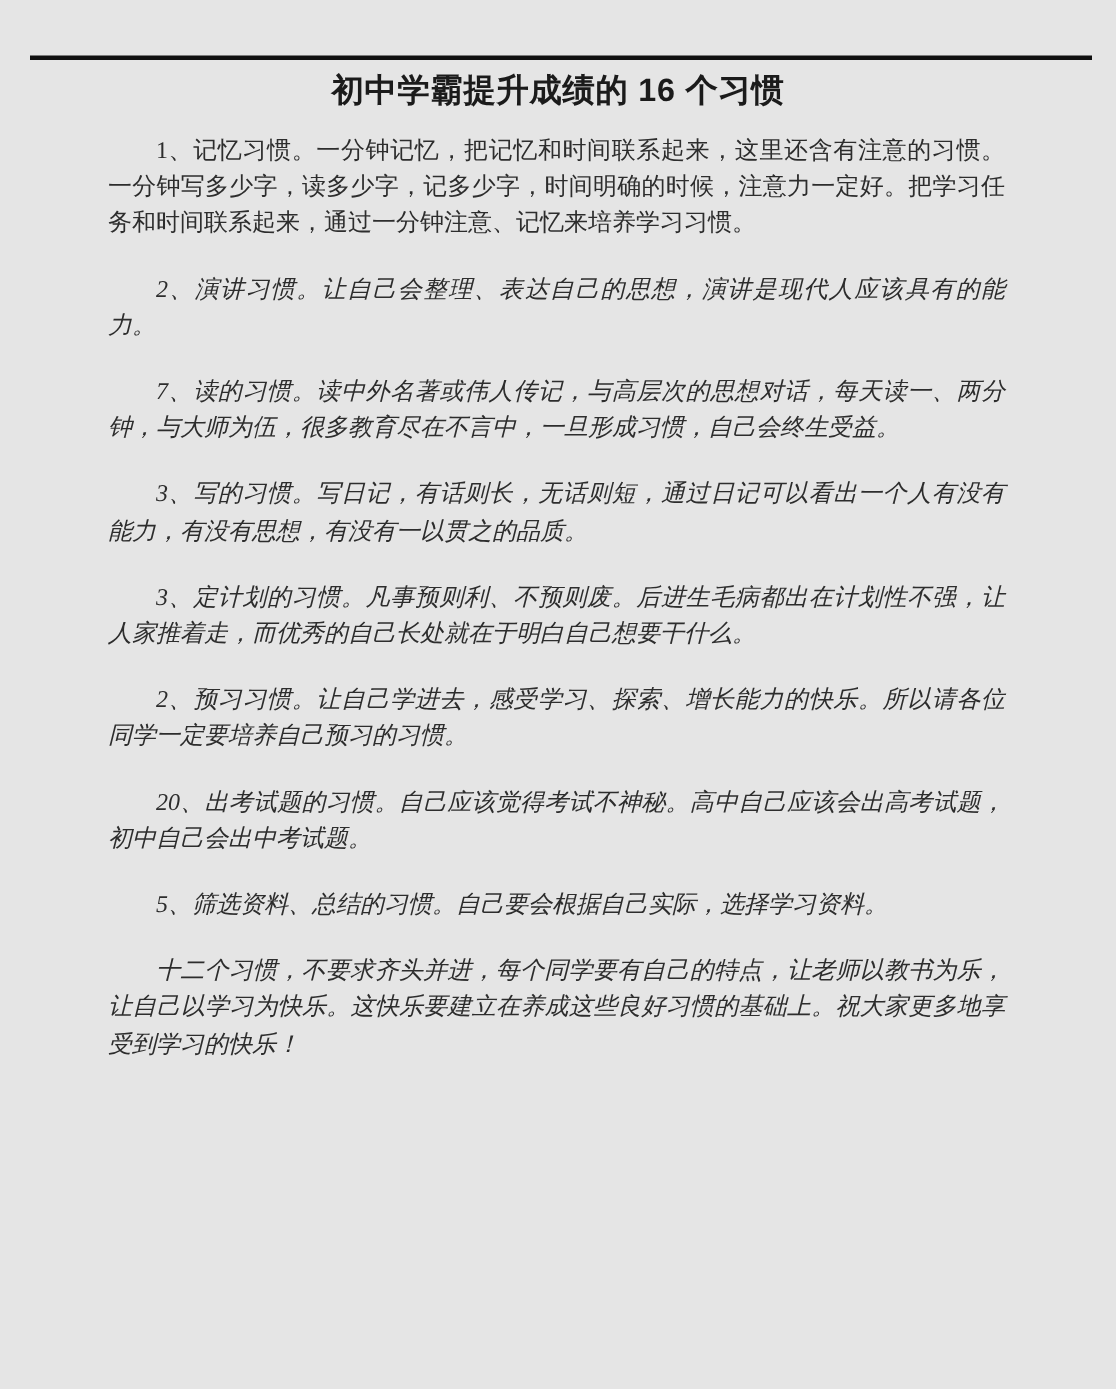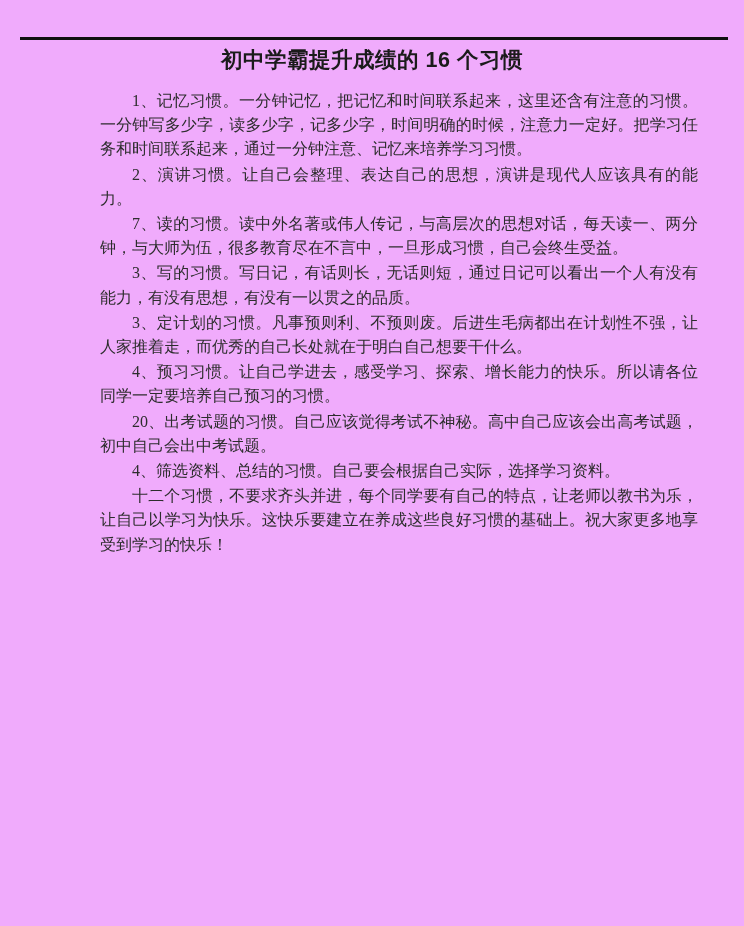--- a/index.html
+++ b/index.html
@@ -4,21 +4,21 @@
 <style>
   html, body {
     margin: 0;
     padding: 0;
     background: #ffffff;
   }
   .page {
     position: relative;
     width: 744px;
     height: 926px;
-    background: #f0abfc;
+    background: #e5e5e5;
     overflow: hidden;
     font-family: "Liberation Serif", "DejaVu Serif", serif;
   }
   .top-rule {
     position: absolute;
     left: 20px;
     top: 37px;
     width: 708px;
     height: 2.5px;
     background: #101010;
@@ -33,45 +33,46 @@
     font-family: "Liberation Sans", "DejaVu Sans", sans-serif;
     font-weight: 700;
     font-size: 21.5px;
     line-height: 30px;
     color: #1b1b1b;
     letter-spacing: 0.5px;
   }
   .doc-body {
     position: absolute;
     top: 89px;
-    left: 100px;
+    left: 72px;
     width: 598px;
     font-size: 16px;
     line-height: 24.2px;
     color: #2d2d2d;
     text-align: justify;
   }
   .doc-body p {
     margin: 0;
     text-indent: 2em;
   }
   .doc-body p + p {
-    margin-top: 1px;
+    margin-top: 20px;
+    font-style: italic;
   }
 </style>
 </head>
 <body>
 
 <div class="page">
   <div class="top-rule"></div>
   <h1 class="doc-title">初中学霸提升成绩的 16 个习惯</h1>
   <div class="doc-body">
     <p>1、记忆习惯。一分钟记忆，把记忆和时间联系起来，这里还含有注意的习惯。一分钟写多少字，读多少字，记多少字，时间明确的时候，注意力一定好。把学习任务和时间联系起来，通过一分钟注意、记忆来培养学习习惯。</p>
     <p>2、演讲习惯。让自己会整理、表达自己的思想，演讲是现代人应该具有的能力。</p>
     <p>7、读的习惯。读中外名著或伟人传记，与高层次的思想对话，每天读一、两分钟，与大师为伍，很多教育尽在不言中，一旦形成习惯，自己会终生受益。</p>
     <p>3、写的习惯。写日记，有话则长，无话则短，通过日记可以看出一个人有没有能力，有没有思想，有没有一以贯之的品质。</p>
     <p>3、定计划的习惯。凡事预则利、不预则废。后进生毛病都出在计划性不强，让人家推着走，而优秀的自己长处就在于明白自己想要干什么。</p>
-    <p>4、预习习惯。让自己学进去，感受学习、探索、增长能力的快乐。所以请各位同学一定要培养自己预习的习惯。</p>
+    <p>2、预习习惯。让自己学进去，感受学习、探索、增长能力的快乐。所以请各位同学一定要培养自己预习的习惯。</p>
     <p>20、出考试题的习惯。自己应该觉得考试不神秘。高中自己应该会出高考试题，初中自己会出中考试题。</p>
-    <p>4、筛选资料、总结的习惯。自己要会根据自己实际，选择学习资料。</p>
+    <p>5、筛选资料、总结的习惯。自己要会根据自己实际，选择学习资料。</p>
     <p>十二个习惯，不要求齐头并进，每个同学要有自己的特点，让老师以教书为乐，让自己以学习为快乐。这快乐要建立在养成这些良好习惯的基础上。祝大家更多地享受到学习的快乐！</p>
   </div>
 </div>
 
 </body></html>

